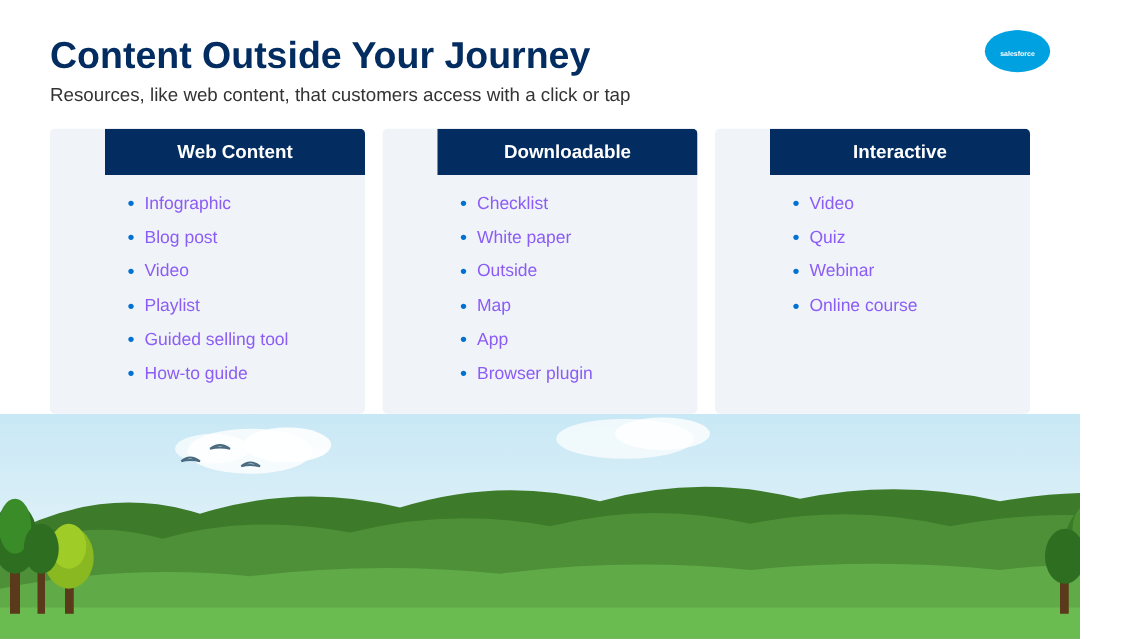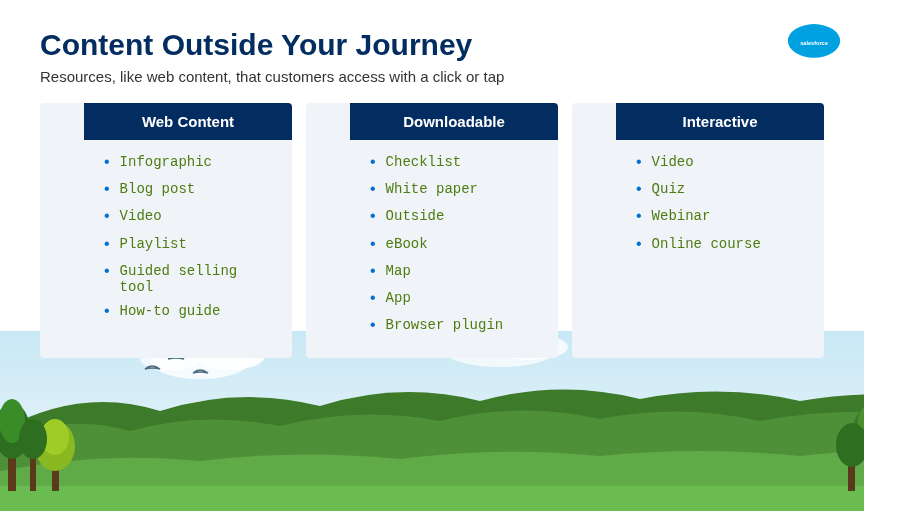--- a/index.html
+++ b/index.html
@@ -85,22 +85,21 @@
     .column-body ul {
       list-style: none;
       padding: 0;
     }
 
     .column-body ul li {
       display: flex;
       align-items: flex-start;
       margin-bottom: 8px;
       font-size: 14px;
-      color: #4d7c0f;
-      font-family: Liberation Mono, monospace;
+      color: #8b5cf6;
     }
 
     .column-body ul li::before {
       content: '•';
       color: #0070d2;
       margin-right: 8px;
       font-size: 16px;
       line-height: 1.2;
       flex-shrink: 0;
     }
@@ -151,21 +150,20 @@
       </div>
     </div>
 
     <div class="column">
       <div class="column-header">Downloadable</div>
       <div class="column-body">
         <ul>
           <li>Checklist</li>
           <li>White paper</li>
           <li>Outside</li>
-          <li>eBook</li>
           <li>Map</li>
           <li>App</li>
           <li>Browser plugin</li>
         </ul>
       </div>
     </div>
 
     <div class="column">
       <div class="column-header">Interactive</div>
       <div class="column-body">

